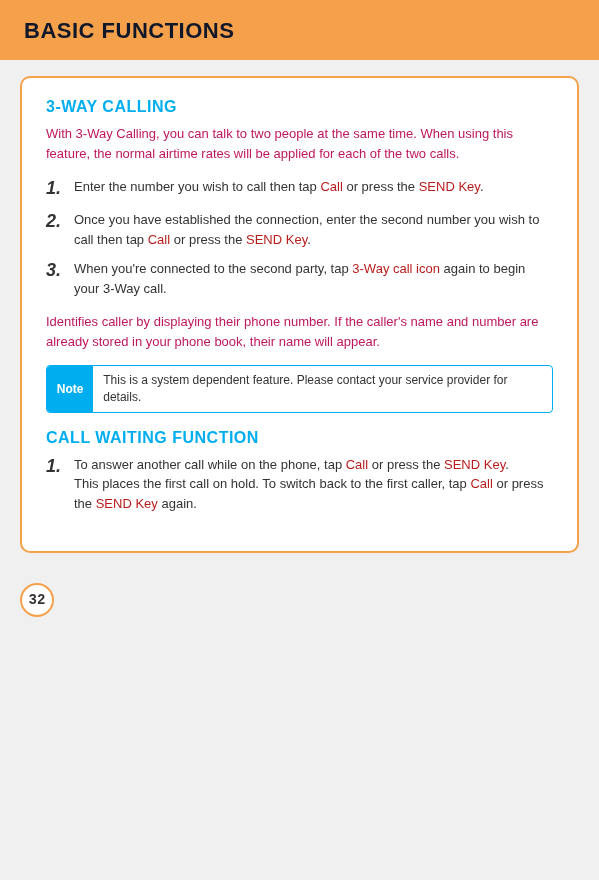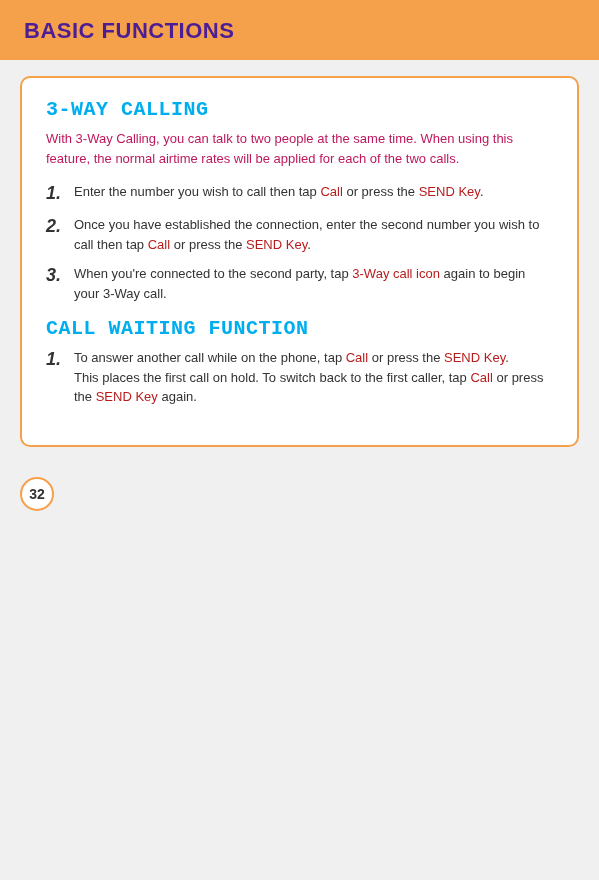--- a/index.html
+++ b/index.html
@@ -10,45 +10,44 @@
       font-family: Arial, sans-serif;
       background: #f0f0f0;
     }
 
     .page-header {
       background-color: #F5A04A;
       padding: 18px 24px 16px 24px;
     }
 
     .page-header-title {
-      color: #4c1d95;
+      color: #0f172a;
       font-size: 22px;
       font-weight: bold;
       letter-spacing: 0.5px;
     }
 
     .page-body {
       background: #f0f0f0;
       padding: 16px 20px 20px 20px;
     }
 
     .content-card {
       background: white;
       border: 2px solid #F5A04A;
       border-radius: 10px;
       padding: 20px 24px 24px 24px;
     }
 
     .section-title {
-      font-size: 20px;
+      font-size: 16px;
       font-weight: bold;
       color: #00AEEF;
       margin-bottom: 8px;
       letter-spacing: 0.5px;
-      font-family: Liberation Mono, monospace;
     }
 
     .section-body {
       font-size: 13px;
       color: #be185d;
       line-height: 1.5;
       margin-bottom: 14px;
     }
 
     .numbered-list {
@@ -105,20 +104,21 @@
       font-size: 12px;
       color: #333;
       padding: 6px 10px;
       line-height: 1.4;
     }
 
     .page-footer {
       display: flex;
       align-items: center;
       padding: 10px 20px 10px 20px;
+      font-family: Liberation Mono, monospace;
     }
 
     .page-number-badge {
       background: white;
       border: 2px solid #F5A04A;
       border-radius: 50%;
       width: 34px;
       height: 34px;
       display: flex;
       align-items: center;
@@ -149,21 +149,26 @@
       <li>
         <span class="list-number">2.</span>
         <span>Once you have established the connection, enter the second number you wish to call then tap <span class="link-blue">Call</span> or press the <span class="link-blue">SEND Key</span>.</span>
       </li>
       <li>
         <span class="list-number">3.</span>
         <span>When you're connected to the second party, tap <span class="link-blue">3-Way call icon</span> again to begin your 3-Way call.</span>
       </li>
     </ul>
 
+    <div class="section-body">Identifies caller by displaying their phone number. If the caller's name and number are already stored in your phone book, their name will appear.</div>
 
+    <div class="note-box">
+      <div class="note-label">Note</div>
+      <div class="note-text">This is a system dependent feature. Please contact your service provider for details.</div>
+    </div>
 
     <div class="section-title">CALL WAITING FUNCTION</div>
 
     <ul class="numbered-list">
       <li>
         <span class="list-number">1.</span>
         <span>To answer another call while on the phone, tap <span class="link-blue">Call</span> or press the <span class="link-blue">SEND Key</span>.<br>This places the first call on hold. To switch back to the first caller, tap <span class="link-blue">Call</span> or press the <span class="link-blue">SEND Key</span> again.</span>
       </li>
     </ul>
 

